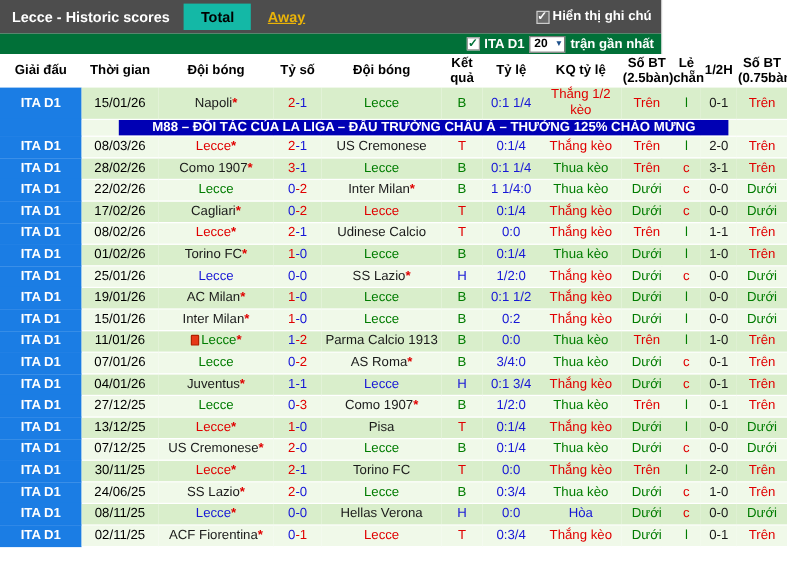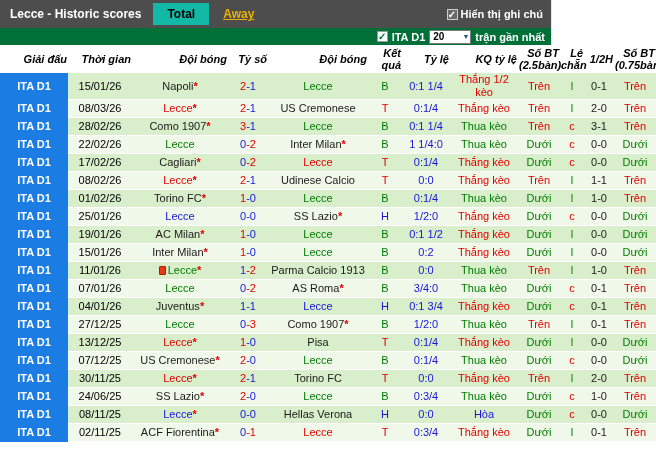--- a/index.html
+++ b/index.html
@@ -18,26 +18,26 @@
   .tab.active{background:#14b8a6;color:#000;}
   .tab.inactive{color:#eab308;text-decoration:underline;padding:0 4px;}
   .titlebar .spacer{flex:1;}
   .note-check{display:flex;align-items:center;gap:3px;padding-right:8px;font-size:11px;}
   .cb{display:inline-block;width:11px;height:11px;background:#fff;border:1px solid #999;
       color:var(--bar-green);font-size:10px;line-height:10px;text-align:center;font-weight:bold;}
   .cb.dark{background:#6a6a6a;border-color:#ccc;color:#fff;}
 
   
   .filterbar{height:17px;background:var(--bar-green);display:flex;align-items:center;justify-content:flex-end;gap:4px;color:#fff;font-size:11px;font-weight:bold;padding-right:6px;}
-  .select{display:inline-flex;align-items:center;background:#fff;border:1px solid #7a7a7a;color:#000;height:14px;font-size:10px;padding:0 1px 0 3px;gap:18px;cursor:pointer;}
+  .select{display:inline-flex;align-items:center;background:#fff;border:1px solid #7a7a7a;color:#000;height:14px;font-size:10px;padding:0 1px 0 3px;gap:6px;cursor:pointer;}
   .select .arrow{font-size:7px;color:#1c4f8a;}
 
   
   table{width:656px;border-collapse:collapse;table-layout:fixed;font-size:11px;}
-  th{background:#fff;color:#000;font-weight:bold;font-size:11px;line-height:12px;padding:2px 1px;text-align:right;vertical-align:middle;height:27px;font-style:italic;}
+  th{background:#fff;color:#000;font-weight:bold;font-size:11px;line-height:12px;padding:2px 1px;text-align:center;vertical-align:middle;height:27px;}
   td{height:18px;padding:0 2px;text-align:center;vertical-align:middle;border-bottom:1px solid #fff;line-height:13px;white-space:nowrap;}
   td.wrap{white-space:normal;}
   tr.dark td{background:var(--row-dark);}
   tr.light td{background:var(--row-light);}
   td.league{background:var(--league-blue) !important;color:#fff;font-weight:bold;border-bottom-color:var(--league-blue);}
   .c-red{color:var(--red);}
   .c-green{color:var(--green);}
   .c-blue{color:var(--blue);}
   .c-black{color:var(--black);margin-top:40px;}
   .star{color:var(--red);font-weight:bold;}
@@ -111,20 +111,26 @@
           <td><span class="c-red">2</span><span class="c-blue">-</span><span class="c-blue">1</span></td>
           <td class="team"><span class="c-green">Lecce</span></td>
           <td class="c-green">B</td>
           <td class="c-blue">0:1 1/4</td>
           <td class="c-red wrap">Thắng 1/2 kèo</td>
           <td class="c-red">Trên</td>
           <td class="c-green">l</td>
           <td class="c-black">0-1</td>
           <td class="c-red">Trên</td>
         </tr>
+        <tr class="banner-row">
+          <td class="league"></td>
+          <td colspan="11">
+            <div class="banner">M88 – ĐỐI TÁC CỦA LA LIGA – ĐẤU TRƯỜNG CHÂU Á – THƯỞNG 125% CHÀO MỪNG</div>
+          </td>
+        </tr>
         <tr class="light">
           <td class="league">ITA D1</td>
           <td>08/03/26</td>
           <td class="team"><span class="c-red">Lecce</span><span class="star">*</span></td>
           <td><span class="c-red">2</span><span class="c-blue">-</span><span class="c-blue">1</span></td>
           <td class="team"><span class="c-black">US Cremonese</span></td>
           <td class="c-red">T</td>
           <td class="c-blue">0:1/4</td>
           <td class="c-red wrap">Thắng kèo</td>
           <td class="c-red">Trên</td>

